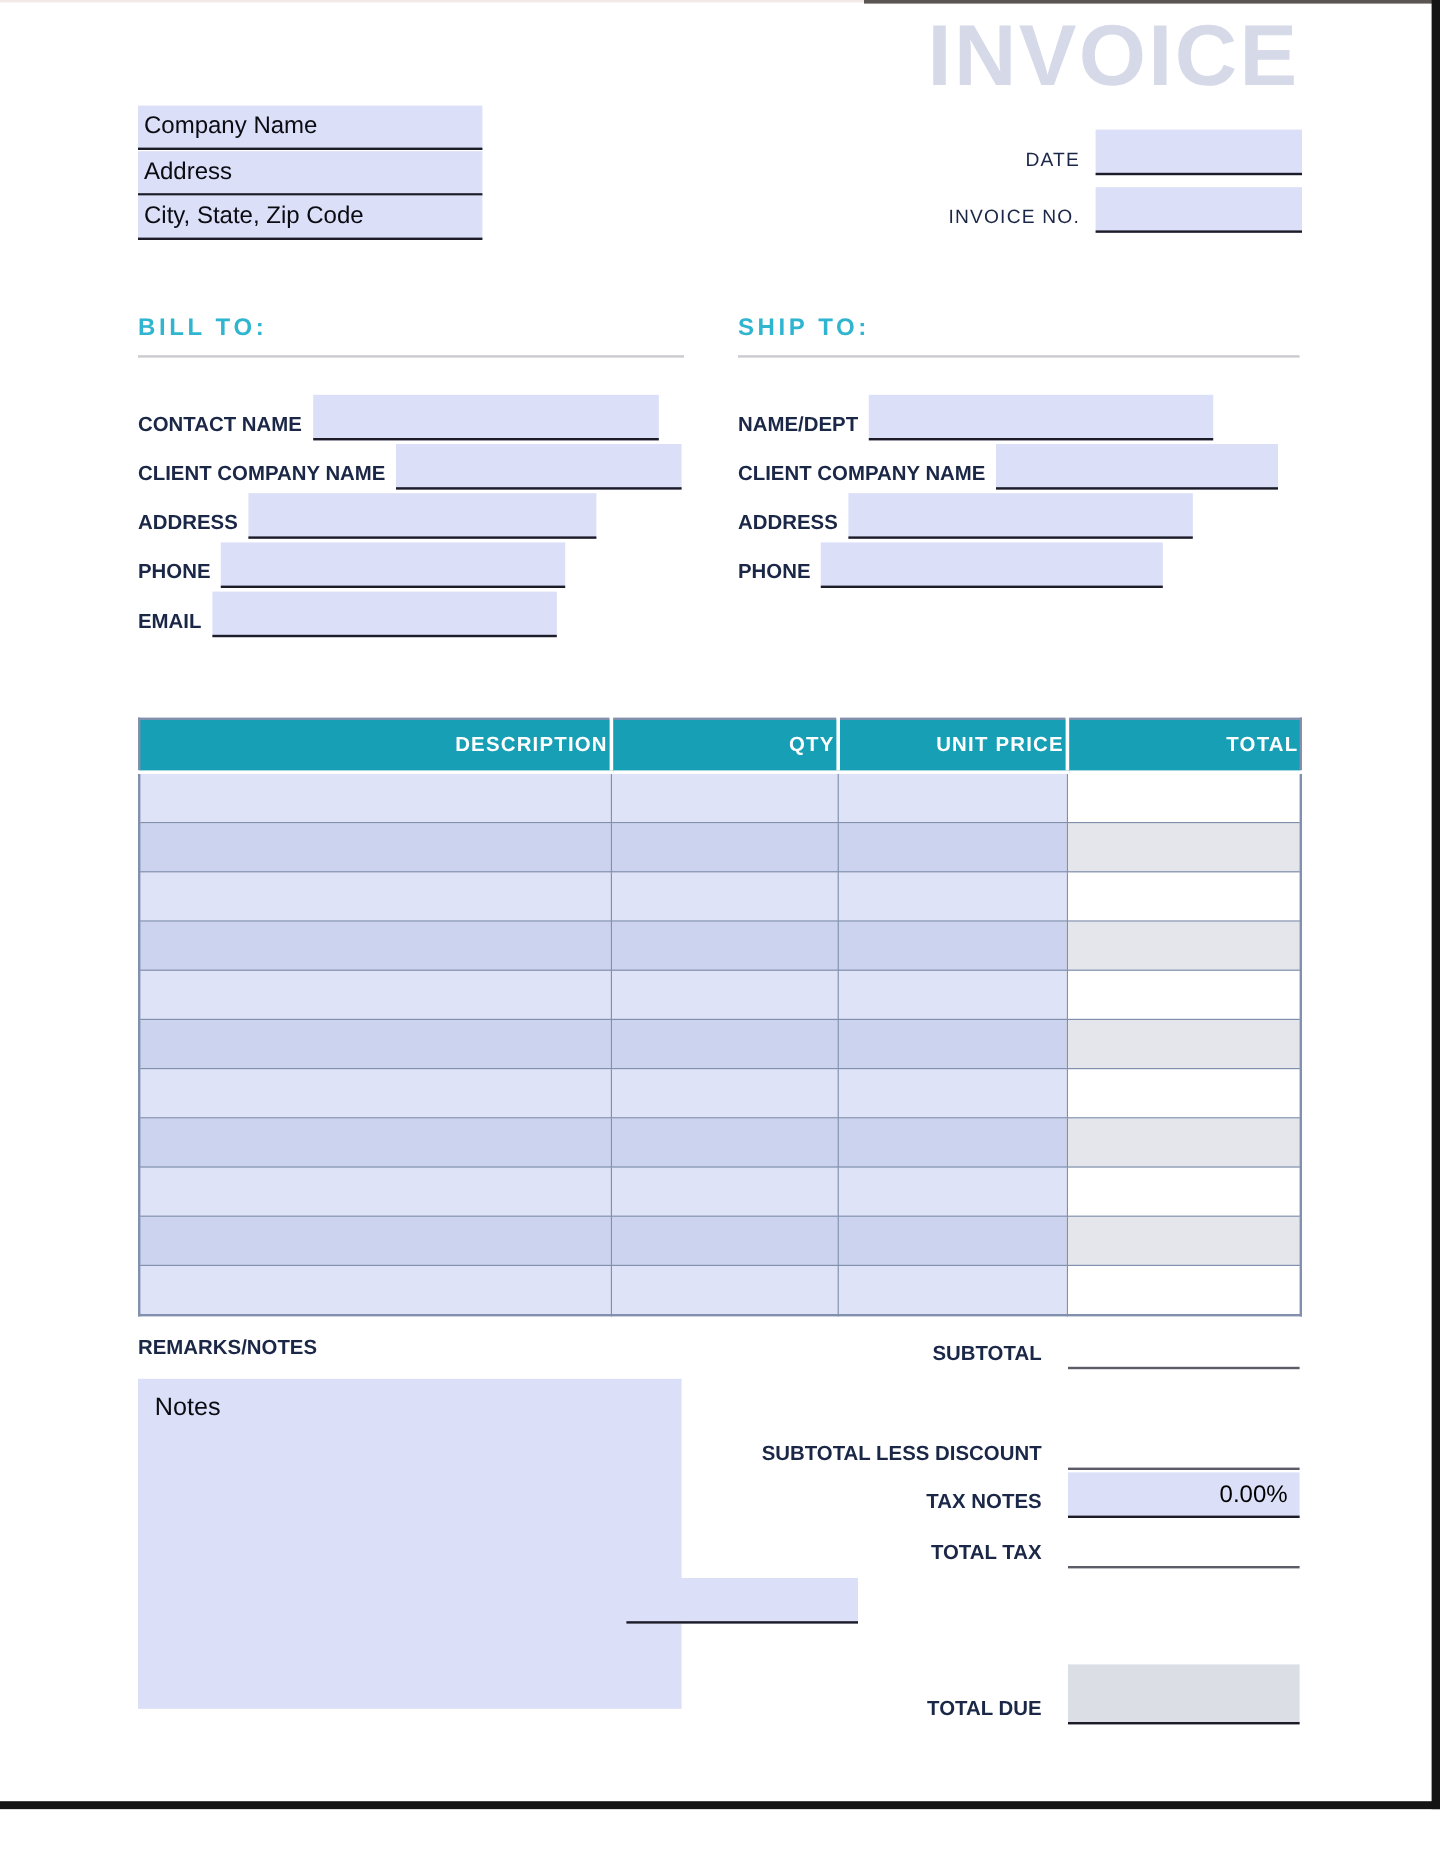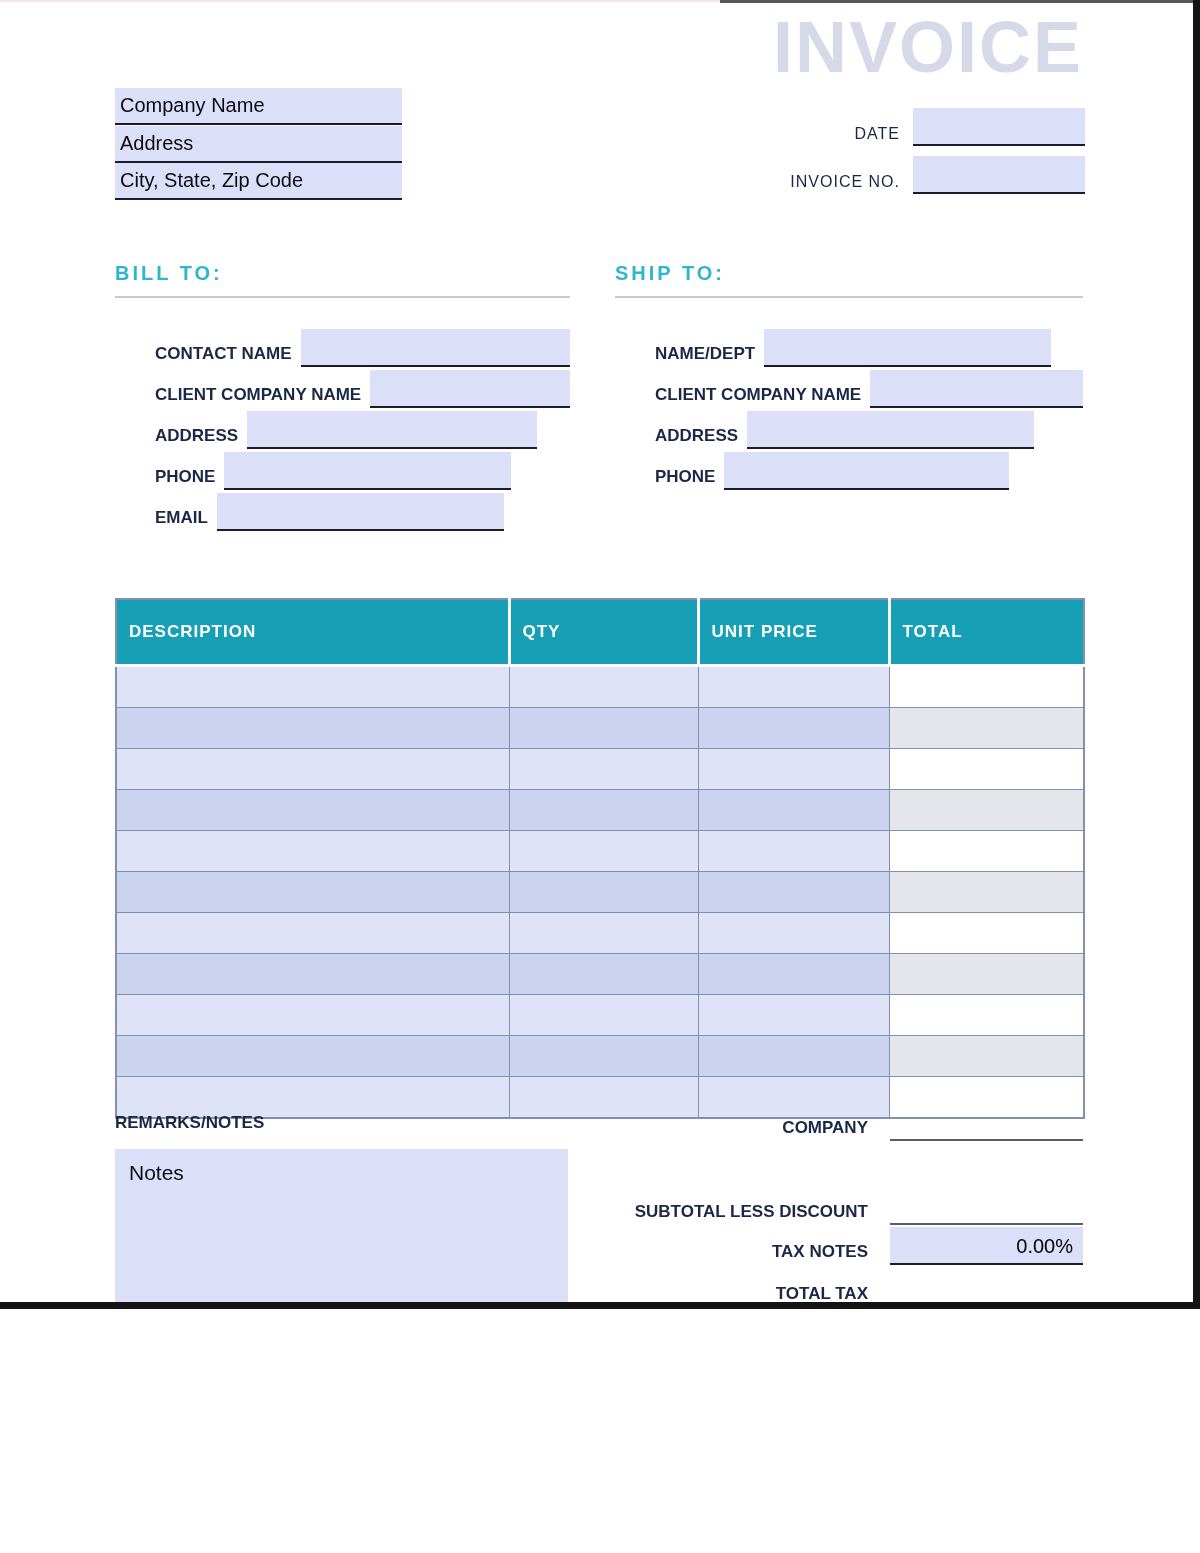--- a/index.html
+++ b/index.html
@@ -1,17 +1,17 @@
 <!DOCTYPE html>
 <html style="--teal: #17a0b5; --heading-cyan: #2fb5cf; --label-navy: #1b2747; --field-lavender: #dbdff7; --row-light: #dfe3f8; --row-dark: #ccd3ee; --total-gray: #e4e6eb; --totaldue-gray: #dcdee6; --table-border: #8090ad; --title-gray: #d6dae8; --underline-dark: #1c1c28;"><head>
 <meta charset="utf-8">
 <style>
   html,body { margin:0; padding:0; background:#ffffff; }
   .page {
-    position:relative; width:1200px; height:1309px; background:#fff;
+    position:relative; width:1200px; height:1508px; background:#fff;
     font-family:"Liberation Sans", sans-serif; overflow:hidden;
   }
   
   .edge-right  { position:absolute; top:0; right:0; width:7px; height:100%; background:#141414; }
   .edge-bottom { position:absolute; left:0; bottom:0; width:100%; height:7px; background:#141414; }
   .edge-top    { position:absolute; top:0; left:0; width:100%; height:2px; background:#f2e9e6; }
   .edge-top-dark { position:absolute; top:0; left:720px; width:480px; height:3px; background:#5b5654; }
 
   .invoice-title {
     position:absolute; top:6px; right:117px;
@@ -47,37 +47,37 @@
   .party-block.ship { left:615px; width:468px; }
   .section-heading {
     font-size:20px; font-weight:700; letter-spacing:3px;
     color:var(--heading-cyan,#2fb5cf);
   }
   .section-rule { margin-top:11px; border:0; border-top:2px solid #cbcbcf; }
   .party-fields { margin-top:31px; }
   .field-row { display:flex; align-items:flex-end; height:38px; margin-bottom:3px; }
   .field-label {
     font-size:17px; font-weight:700; color:var(--label-navy,#1b2747);
-    white-space:nowrap; padding-bottom:3px; margin-right:9px;margin-left:40px;
+    white-space:nowrap; padding-bottom:3px; margin-right:9px;
   }
   .field-input {
     height:38px; box-sizing:border-box; background:var(--field-lavender,#dbdff7);
     border-bottom:2px solid var(--underline-dark,#1c1c28);
     font-size:18px; color:#0b0b12; padding:6px 6px 0;
   }
   .w288 { width:288px; } .w238 { width:238px; } .w290 { width:290px; }
   .w287 { width:287px; } .w235 { width:235px; } .w285 { width:285px; }
 
   
   .items-wrap { position:absolute; left:115px; top:598px; }
   table.items { border-collapse:collapse; width:968px; table-layout:fixed; border:2px solid var(--table-border,#8090ad); }
   table.items th {
     background:var(--teal,#17a0b5); color:#ffffff; font-size:17px; font-weight:700;
     letter-spacing:1px; height:40px; border-left:3px solid #fff; border-bottom:3px solid #fff;
-    text-align:left; padding:12px;
+    text-align:right; padding:1px;
   }
   table.items th:first-child { border-left:none; }
   table.items td {
     height:36px; border:1.5px solid var(--table-border,#8090ad);
     font-size:17px; color:#0b0b12; padding:2px 8px;
   }
   table.items tbody tr:nth-child(odd) td { background:var(--row-light,#dfe3f8); }
   table.items tbody tr:nth-child(odd) td:last-child { background:#ffffff; }
   table.items tbody tr:nth-child(even) td { background:var(--row-dark,#ccd3ee); }
   table.items tbody tr:nth-child(even) td:last-child { background:var(--total-gray,#e4e6eb); }
@@ -268,21 +268,21 @@
         </tr>
       </tbody>
     </table>
   </div>
 
   <div class="remarks-label">REMARKS/NOTES</div>
   <div class="notes-box">Notes</div>
 
   <div class="totals-block">
     <div class="totals-row r1 style-line">
-      <span class="totals-label">COMPANY</span>
+      <span class="totals-label">SUBTOTAL</span>
       <div class="totals-field"></div>
     </div>
     <div class="totals-row r3 style-line">
       <span class="totals-label">SUBTOTAL LESS DISCOUNT</span>
       <div class="totals-field"></div>
     </div>
     <div class="totals-row r4 style-filled">
       <span class="totals-label">TAX NOTES</span>
       <div class="totals-field value-right">0.00%</div>
     </div>

